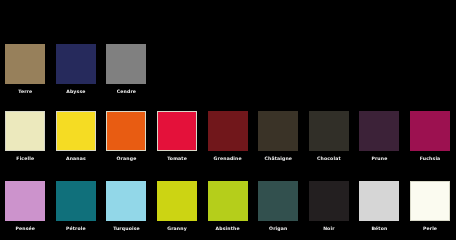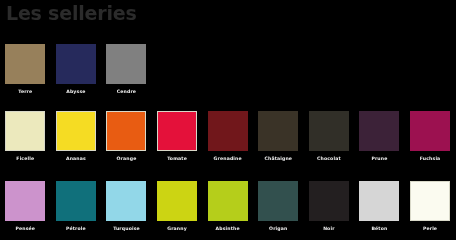--- a/index.html
+++ b/index.html
@@ -64,21 +64,20 @@
     text-align: center;
     white-space: nowrap;
     font-family: "DejaVu Sans", sans-serif;
   }
 </style>
 </head>
 <body style="background: rgb(0, 0, 0);">
 
 <div id="palette-page">
 
-  <div id="page-title">Les selleries</div>
 
   <div class="swatch-row" id="row-1">
       <div class="swatch-cell">
         <span class="swatch-chip" style="background: rgb(151, 128, 91);"></span>
         <span class="swatch-label" style="color: rgb(242, 242, 242);">Terre</span>
       </div>
       <div class="swatch-cell">
         <span class="swatch-chip" style="background: rgb(38, 42, 92);"></span>
         <span class="swatch-label" style="color: rgb(242, 242, 242);">Abysse</span>
       </div>

